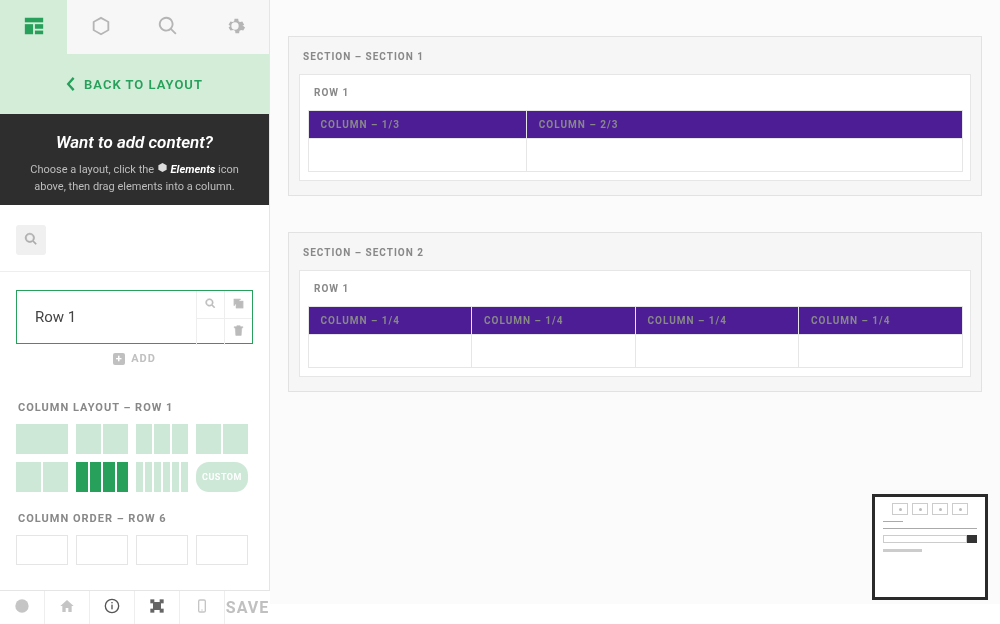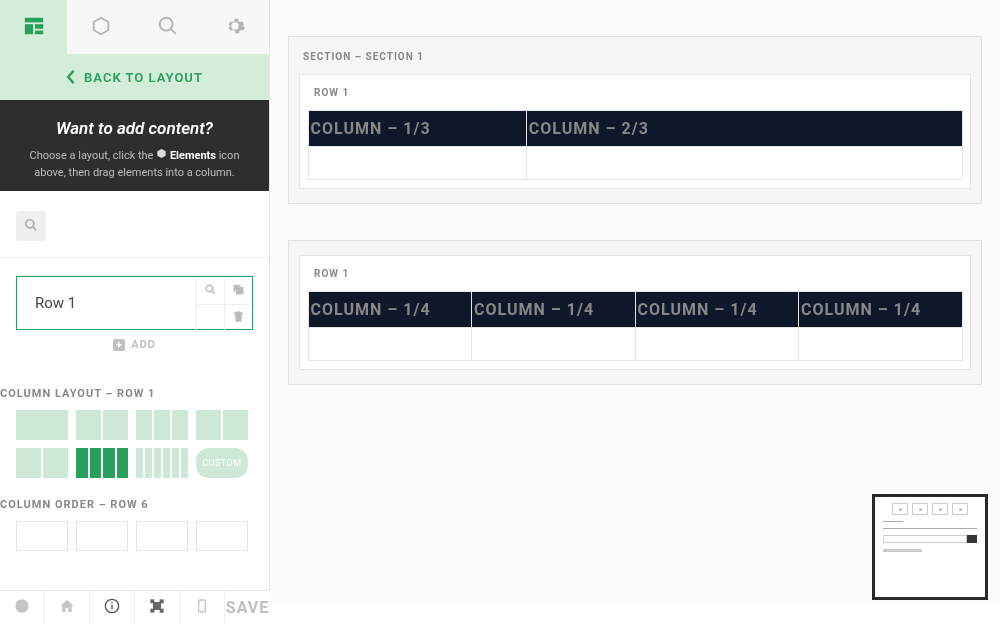--- a/index.html
+++ b/index.html
@@ -5,67 +5,67 @@
 * { box-sizing: border-box; margin: 0; padding: 0; }
 body { font-family: -apple-system, "Segoe UI", Roboto, "Helvetica Neue", Arial, sans-serif; font-size: 13px; color: #555; background: #fff; width: 1000px; height: 624px; overflow: hidden; position: relative; }
 
 .sidebar { position: absolute; left: 0; top: 0; width: 270px; height: 590px; background: #fff; border-right: 1px solid #e5e5e5; overflow: hidden; }
 .tabbar { display: flex; height: 54px; background: #f7f7f7; }
 .tab { flex: 1; display: flex; align-items: center; justify-content: center; cursor: pointer; }
 .tab.active { background: #d4edd9; }
 .tab svg { width: 22px; height: 22px; fill: #b5b5b5; }
 .tab.active svg { fill: #26a05a; }
 
-.backbar { height: 46px; background: #d4edd9; display: flex; align-items: center; justify-content: center; font-weight: 600; color: #26a05a; letter-spacing: 1px; font-size: 13px; cursor: pointer; }
+.backbar { height: 60px; background: #d4edd9; display: flex; align-items: center; justify-content: center; font-weight: 600; color: #26a05a; letter-spacing: 1px; font-size: 13px; cursor: pointer; }
 .backbar .chev { margin-right: 8px; display: inline-flex; }
 .backbar .chev svg { width: 10px; height: 14px; fill: #26a05a; }
 
 .tipbox { background: #2e2e2e; color: #ddd; padding: 18px 20px 10px; text-align: center; }
 .tipbox h3 { color: #fff; font-size: 17px; font-weight: 600; margin-bottom: 10px; font-style: italic; }
 .tipbox p { font-size: 11px; color: #bdbdbd; line-height: 1.5; }
 .tipbox .cube-inline { display: inline-block; vertical-align: middle; }
 .tipbox .cube-inline svg { width: 11px; height: 11px; fill: #ddd; }
-.tipbox strong { color: #fff; }
+.tipbox strong { color: #fff; font-style: italic; }
 
 .sectionhead { display: flex; align-items: center; padding: 20px 16px 16px; border-bottom: 1px solid #eee; }
 .sectionhead h2 { font-size: 21px; font-weight: 400; color: #333; flex: 1; border-bottom: 1px dashed #ccc; padding-bottom: 2px; }
 .sq-btn { width: 30px; height: 30px; background: #f0f0f0; display: flex; align-items: center; justify-content: center; border-radius: 3px; cursor: pointer; }
 .sq-btn svg { width: 14px; height: 14px; fill: #aaa; stroke: #aaa; }
 
 .rowbox-wrap { padding: 18px 16px 10px; }
 .rowbox { border: 1px solid #26a05a; display: flex; height: 54px; align-items: stretch; }
 .rowbox .label { flex: 1; display: flex; align-items: center; padding-left: 18px; font-size: 15px; color: #444; }
 .rowbox .tools { width: 56px; display: flex; flex-wrap: wrap; }
 .rowbox .tool { width: 28px; height: 27px; display: flex; align-items: center; justify-content: center; border-left: 1px solid #eee; cursor: pointer; }
 .rowbox .tool:nth-child(3), .rowbox .tool:nth-child(4) { border-top: 1px solid #eee; }
 .rowbox .tool svg { width: 13px; height: 13px; fill: #bbb; stroke: #bbb; }
 
 .addrow { text-align: center; padding: 8px 0 6px; color: #c0c0c0; font-size: 11px; font-weight: 700; letter-spacing: 1px; cursor: pointer; }
 .addrow .plus { display: inline-block; width: 12px; height: 12px; background: #c0c0c0; color: #fff; border-radius: 2px; line-height: 12px; text-align: center; font-size: 11px; margin-right: 6px; vertical-align: middle; }
 
-.subhead { font-size: 11px; font-weight: 700; letter-spacing: 1px; color: #888; padding: 20px 0 10px; }
+.subhead { font-size: 11px; font-weight: 700; letter-spacing: 1px; color: #888; padding: 20px 18px 10px; }
 
 .layout-grid { padding: 0 16px; display: flex; flex-wrap: wrap; gap: 8px; }
 .layout-opt { width: 52px; height: 30px; display: flex; gap: 2px; cursor: pointer; }
 .layout-opt .col { flex: 1; background: #cde8d6; }
 .layout-opt.sel .col { background: #26a05a; }
-.layout-opt.custom { background: #cde8d6; color: #fff; font-size: 9px; font-weight: 400; display: flex; align-items: center; justify-content: center; letter-spacing: 0.5px; border-radius: 13px; }
+.layout-opt.custom { background: #cde8d6; color: #fff; font-size: 9px; font-weight: 700; display: flex; align-items: center; justify-content: center; letter-spacing: 0.5px; border-radius: 13px; }
 
 .order-grid { padding: 0 16px; display: flex; gap: 8px; }
 .order-opt { width: 52px; height: 30px; background: #fff; border: 1px solid #e5e5e5; cursor: pointer; }
 
 .canvas { position: absolute; left: 270px; top: 0; right: 0; height: 604px; background: #fbfbfb; padding: 0 18px; overflow: hidden; }
 
 .section-block { border: 1px solid #e2e2e2; background: #f6f6f6; margin-top: 36px; padding: 14px 10px; }
 .sec-label { font-size: 10px; font-weight: 700; letter-spacing: 1px; color: #888; padding: 0 4px 12px; }
 .row-block { background: #fff; border: 1px solid #e6e6e6; }
 .row-label { font-size: 10px; font-weight: 700; letter-spacing: 1px; color: #888; padding: 12px 14px; }
 .cols { display: flex; padding: 0 8px 8px; gap: 0; }
 .col-block { border: 1px solid #e6e6e6; margin: 0 -0.5px; }
-.col-head { background: #0f172a; font-size: 16px; font-weight: 700; letter-spacing: 1px; color: #888; padding: 8px 2px; border-bottom: 1px solid #e6e6e6; }
+.col-head { background: #4c1d95; font-size: 10px; font-weight: 700; letter-spacing: 1px; color: #888; padding: 8px 12px; border-bottom: 1px solid #e6e6e6; }
 .col-body { height: 32px; }
 
 .minimap { position: absolute; right: 12px; bottom: 4px; width: 116px; height: 106px; background: #fff; border: 3px solid #2a2a2a; padding: 6px; }
 .mm-row { display: flex; gap: 4px; margin-bottom: 6px; justify-content: center; }
 .mm-cell { width: 16px; height: 12px; border: 1px solid #ccc; position: relative; }
 .mm-cell::after { content: ''; position: absolute; width: 3px; height: 3px; background: #bbb; top: 4px; left: 6px; border-radius: 50%; }
 .mm-line { height: 1px; background: #aaa; margin: 6px 2px; }
 .mm-search { display: flex; margin: 6px 2px; }
 .mm-search .bar { flex: 1; height: 8px; border: 1px solid #ccc; }
 .mm-search .btn { width: 10px; height: 8px; background: #333; }
@@ -222,20 +222,21 @@
               <div class="col-body"></div>
             </div>
             <div class="col-block" style="flex: 2 1 0%;">
               <div class="col-head">COLUMN – 2/3</div>
               <div class="col-body"></div>
             </div>
           </div>
         </div>
       </div>
       <div class="section-block">
+        <div class="sec-label">SECTION – SECTION 2</div>
         <div class="row-block">
           <div class="row-label">ROW 1</div>
           <div class="cols">
             <div class="col-block" style="flex: 1 1 0%;">
               <div class="col-head">COLUMN – 1/4</div>
               <div class="col-body"></div>
             </div>
             <div class="col-block" style="flex: 1 1 0%;">
               <div class="col-head">COLUMN – 1/4</div>
               <div class="col-body"></div>

